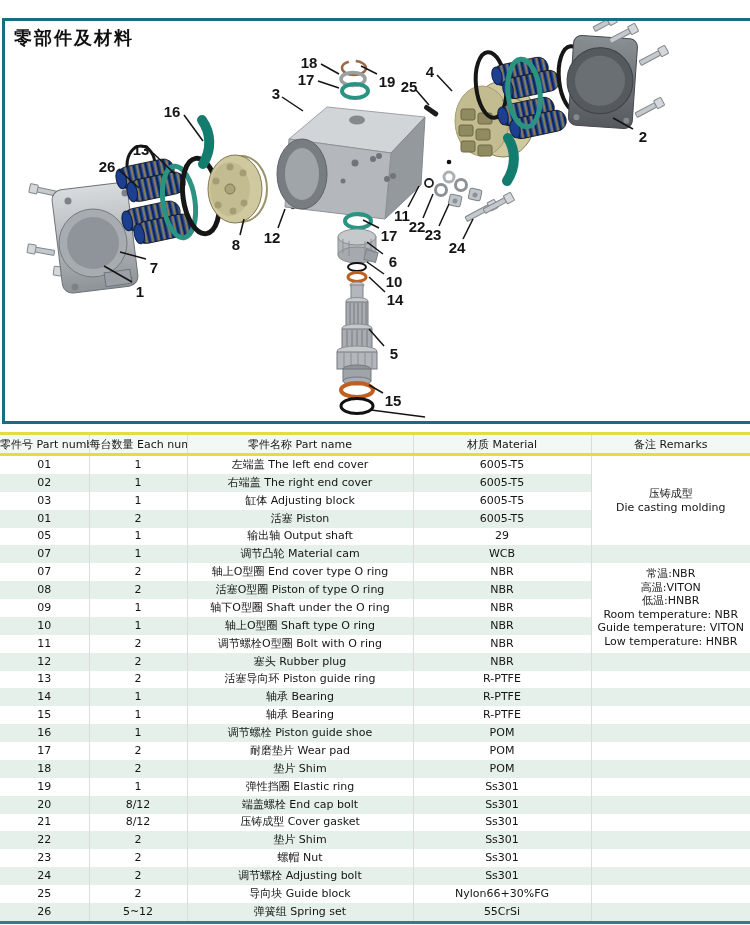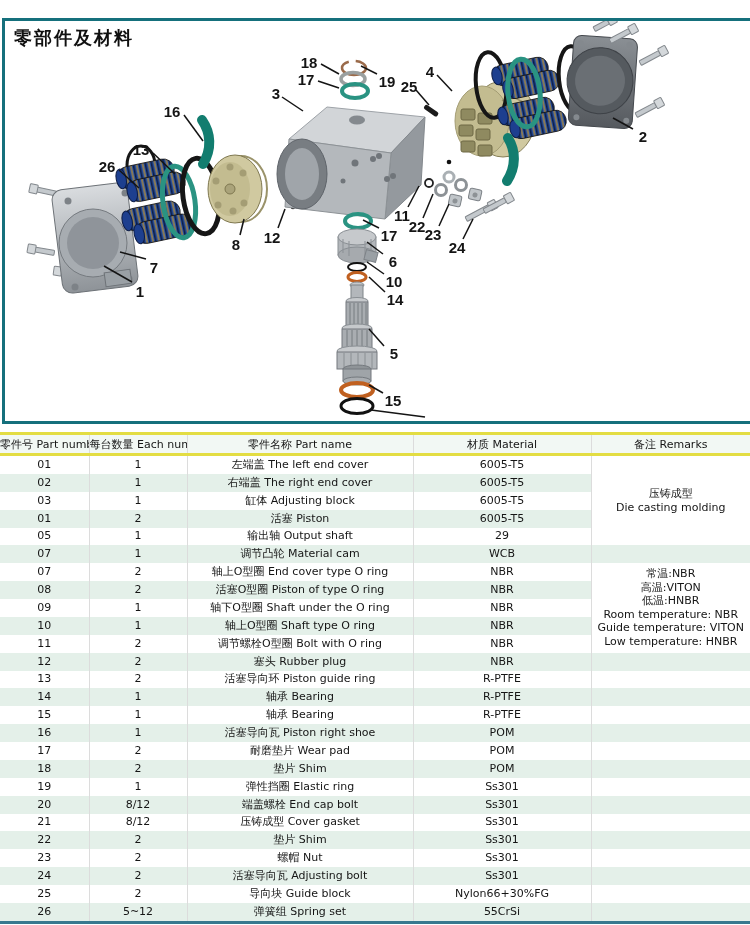--- a/index.html
+++ b/index.html
@@ -437,21 +437,21 @@
       <tr class="odd">
         <td>15</td>
         <td>1</td>
         <td>轴承 Bearing</td>
         <td>R-PTFE</td>
         <td></td>
       </tr>
       <tr class="even">
         <td>16</td>
         <td>1</td>
-        <td>活塞导向瓦 Piston right shoe</td>
+        <td>调节螺栓 Piston guide shoe</td>
         <td>POM</td>
         <td></td>
       </tr>
       <tr class="odd">
         <td>17</td>
         <td>2</td>
         <td>耐磨垫片 Wear pad</td>
         <td>POM</td>
         <td></td>
       </tr>
@@ -493,21 +493,21 @@
       <tr class="odd">
         <td>23</td>
         <td>2</td>
         <td>螺帽 Nut</td>
         <td>Ss301</td>
         <td></td>
       </tr>
       <tr class="even">
         <td>24</td>
         <td>2</td>
-        <td>活塞导向瓦 Adjusting bolt</td>
+        <td>调节螺栓 Adjusting bolt</td>
         <td>Ss301</td>
         <td></td>
       </tr>
       <tr class="odd">
         <td>25</td>
         <td>2</td>
         <td>导向块 Guide block</td>
         <td>Nylon66+30%FG</td>
         <td></td>
       </tr>

